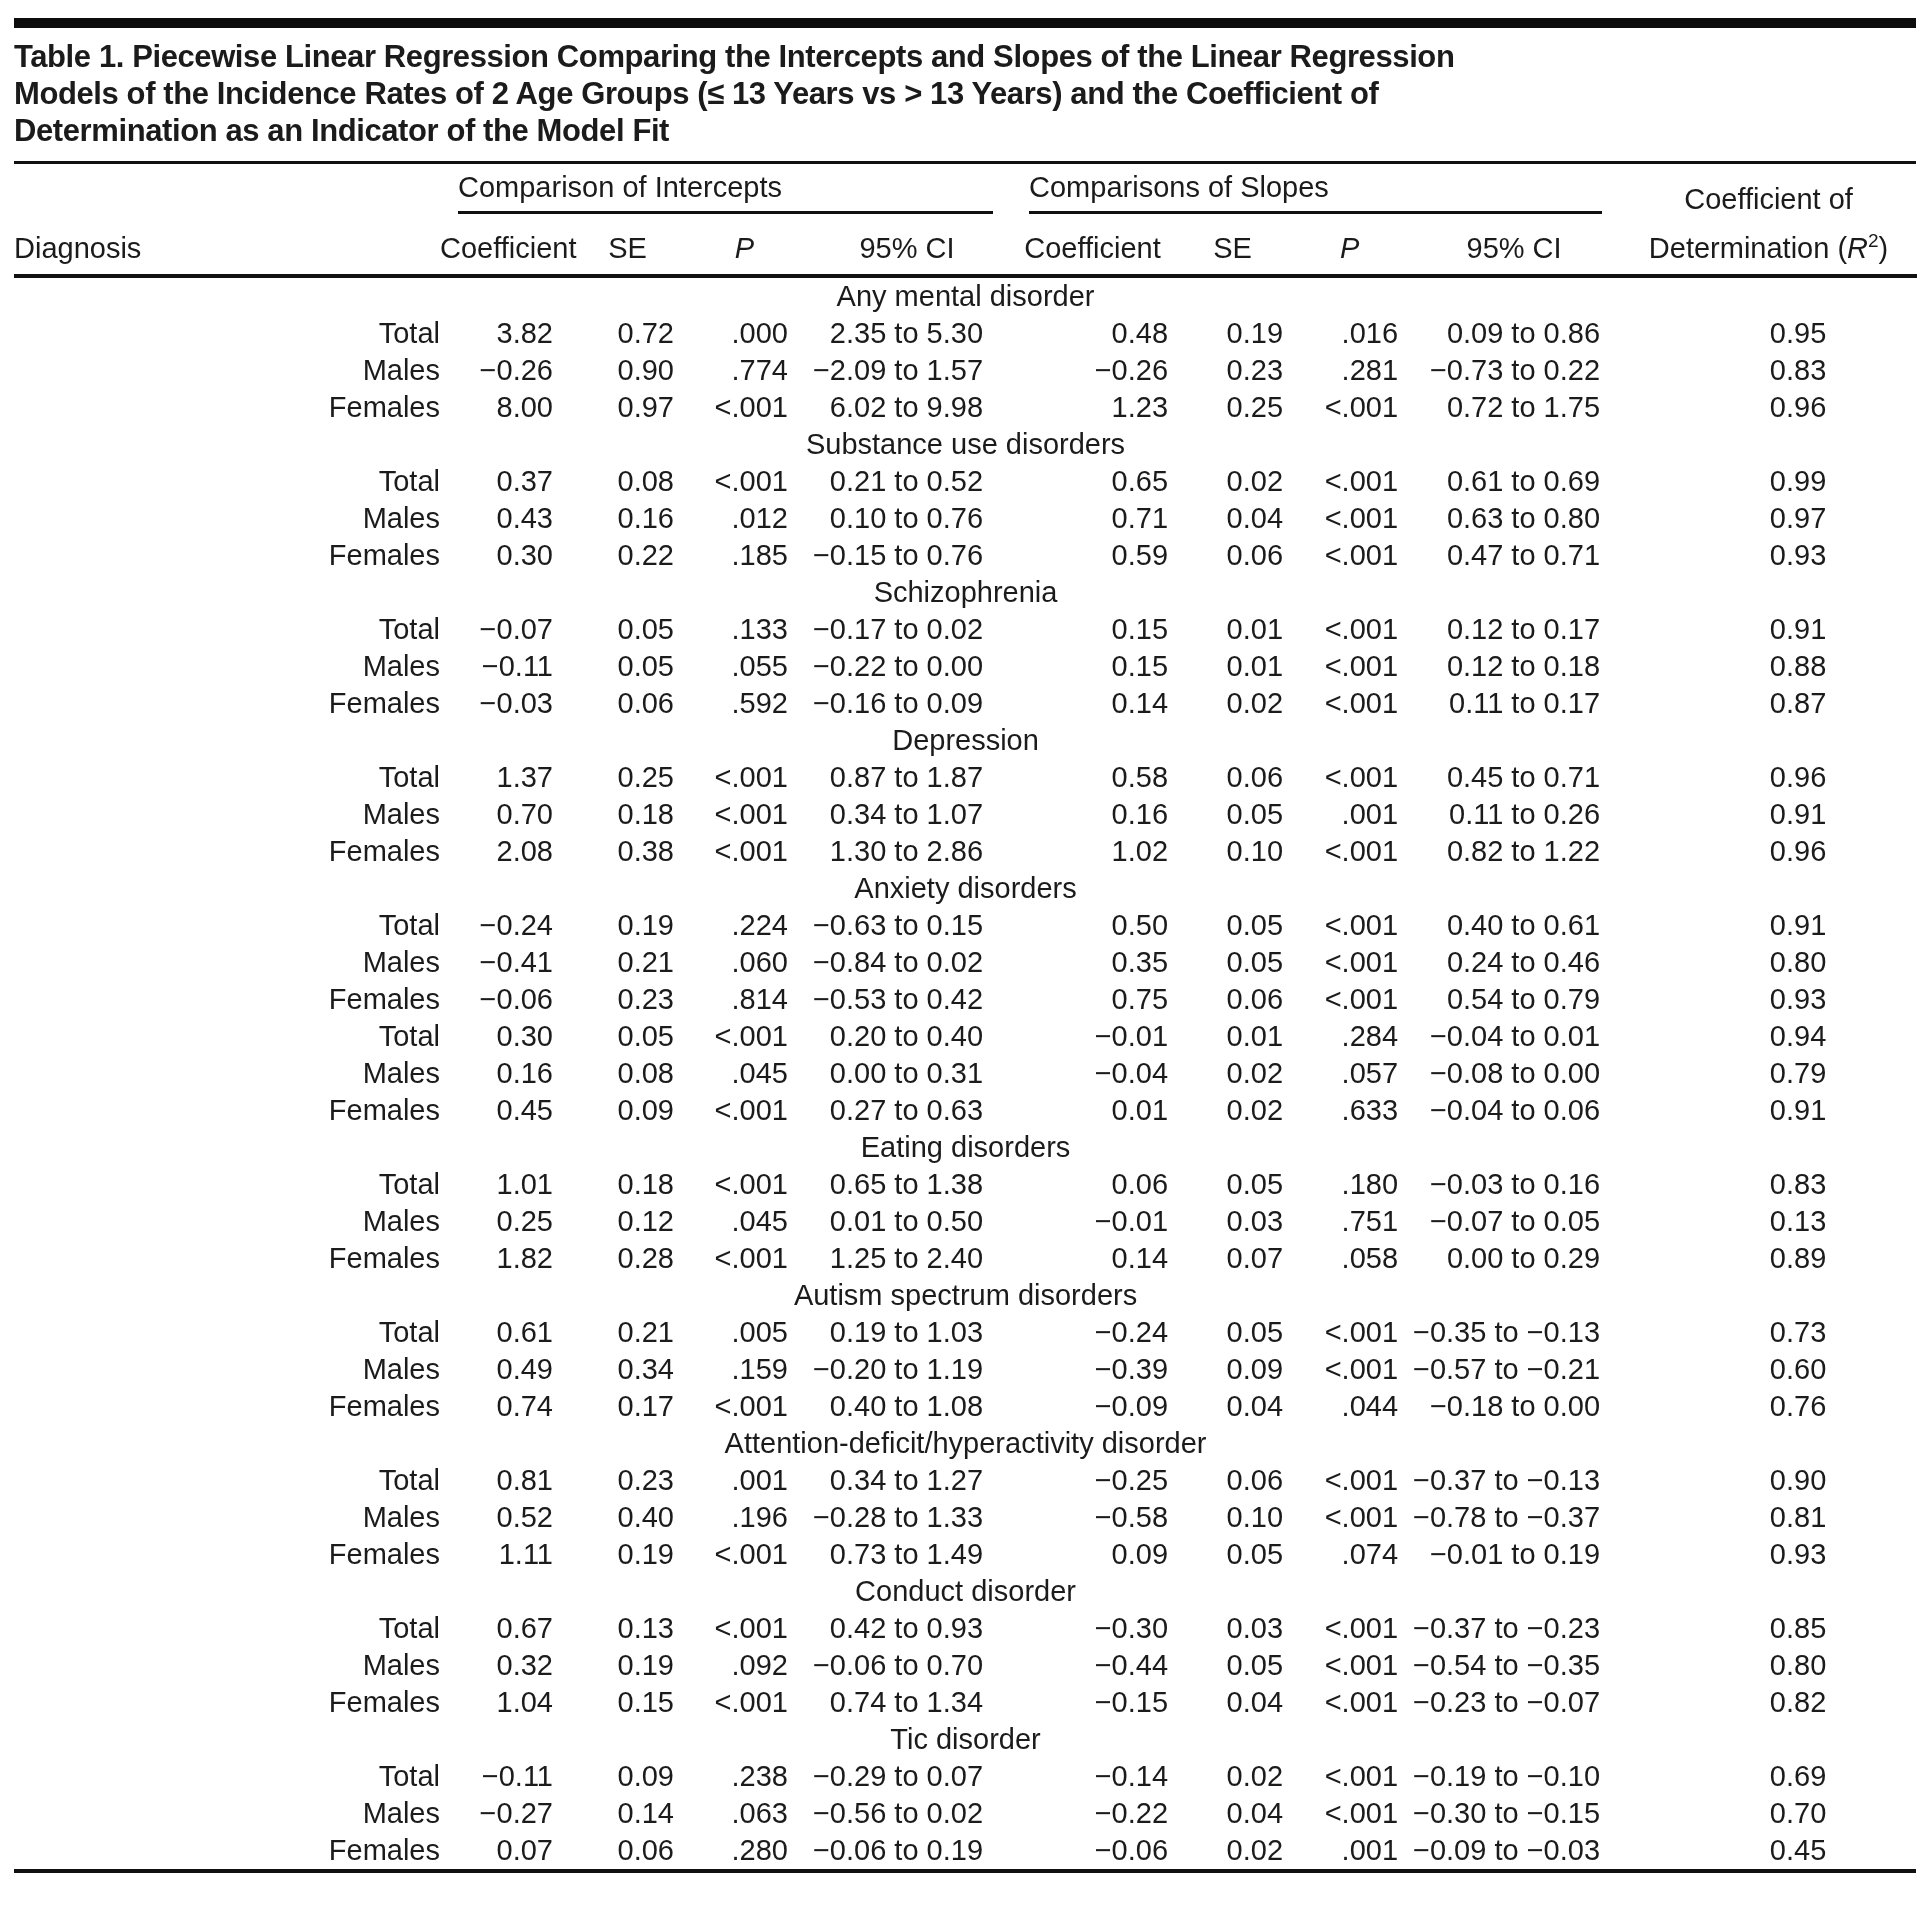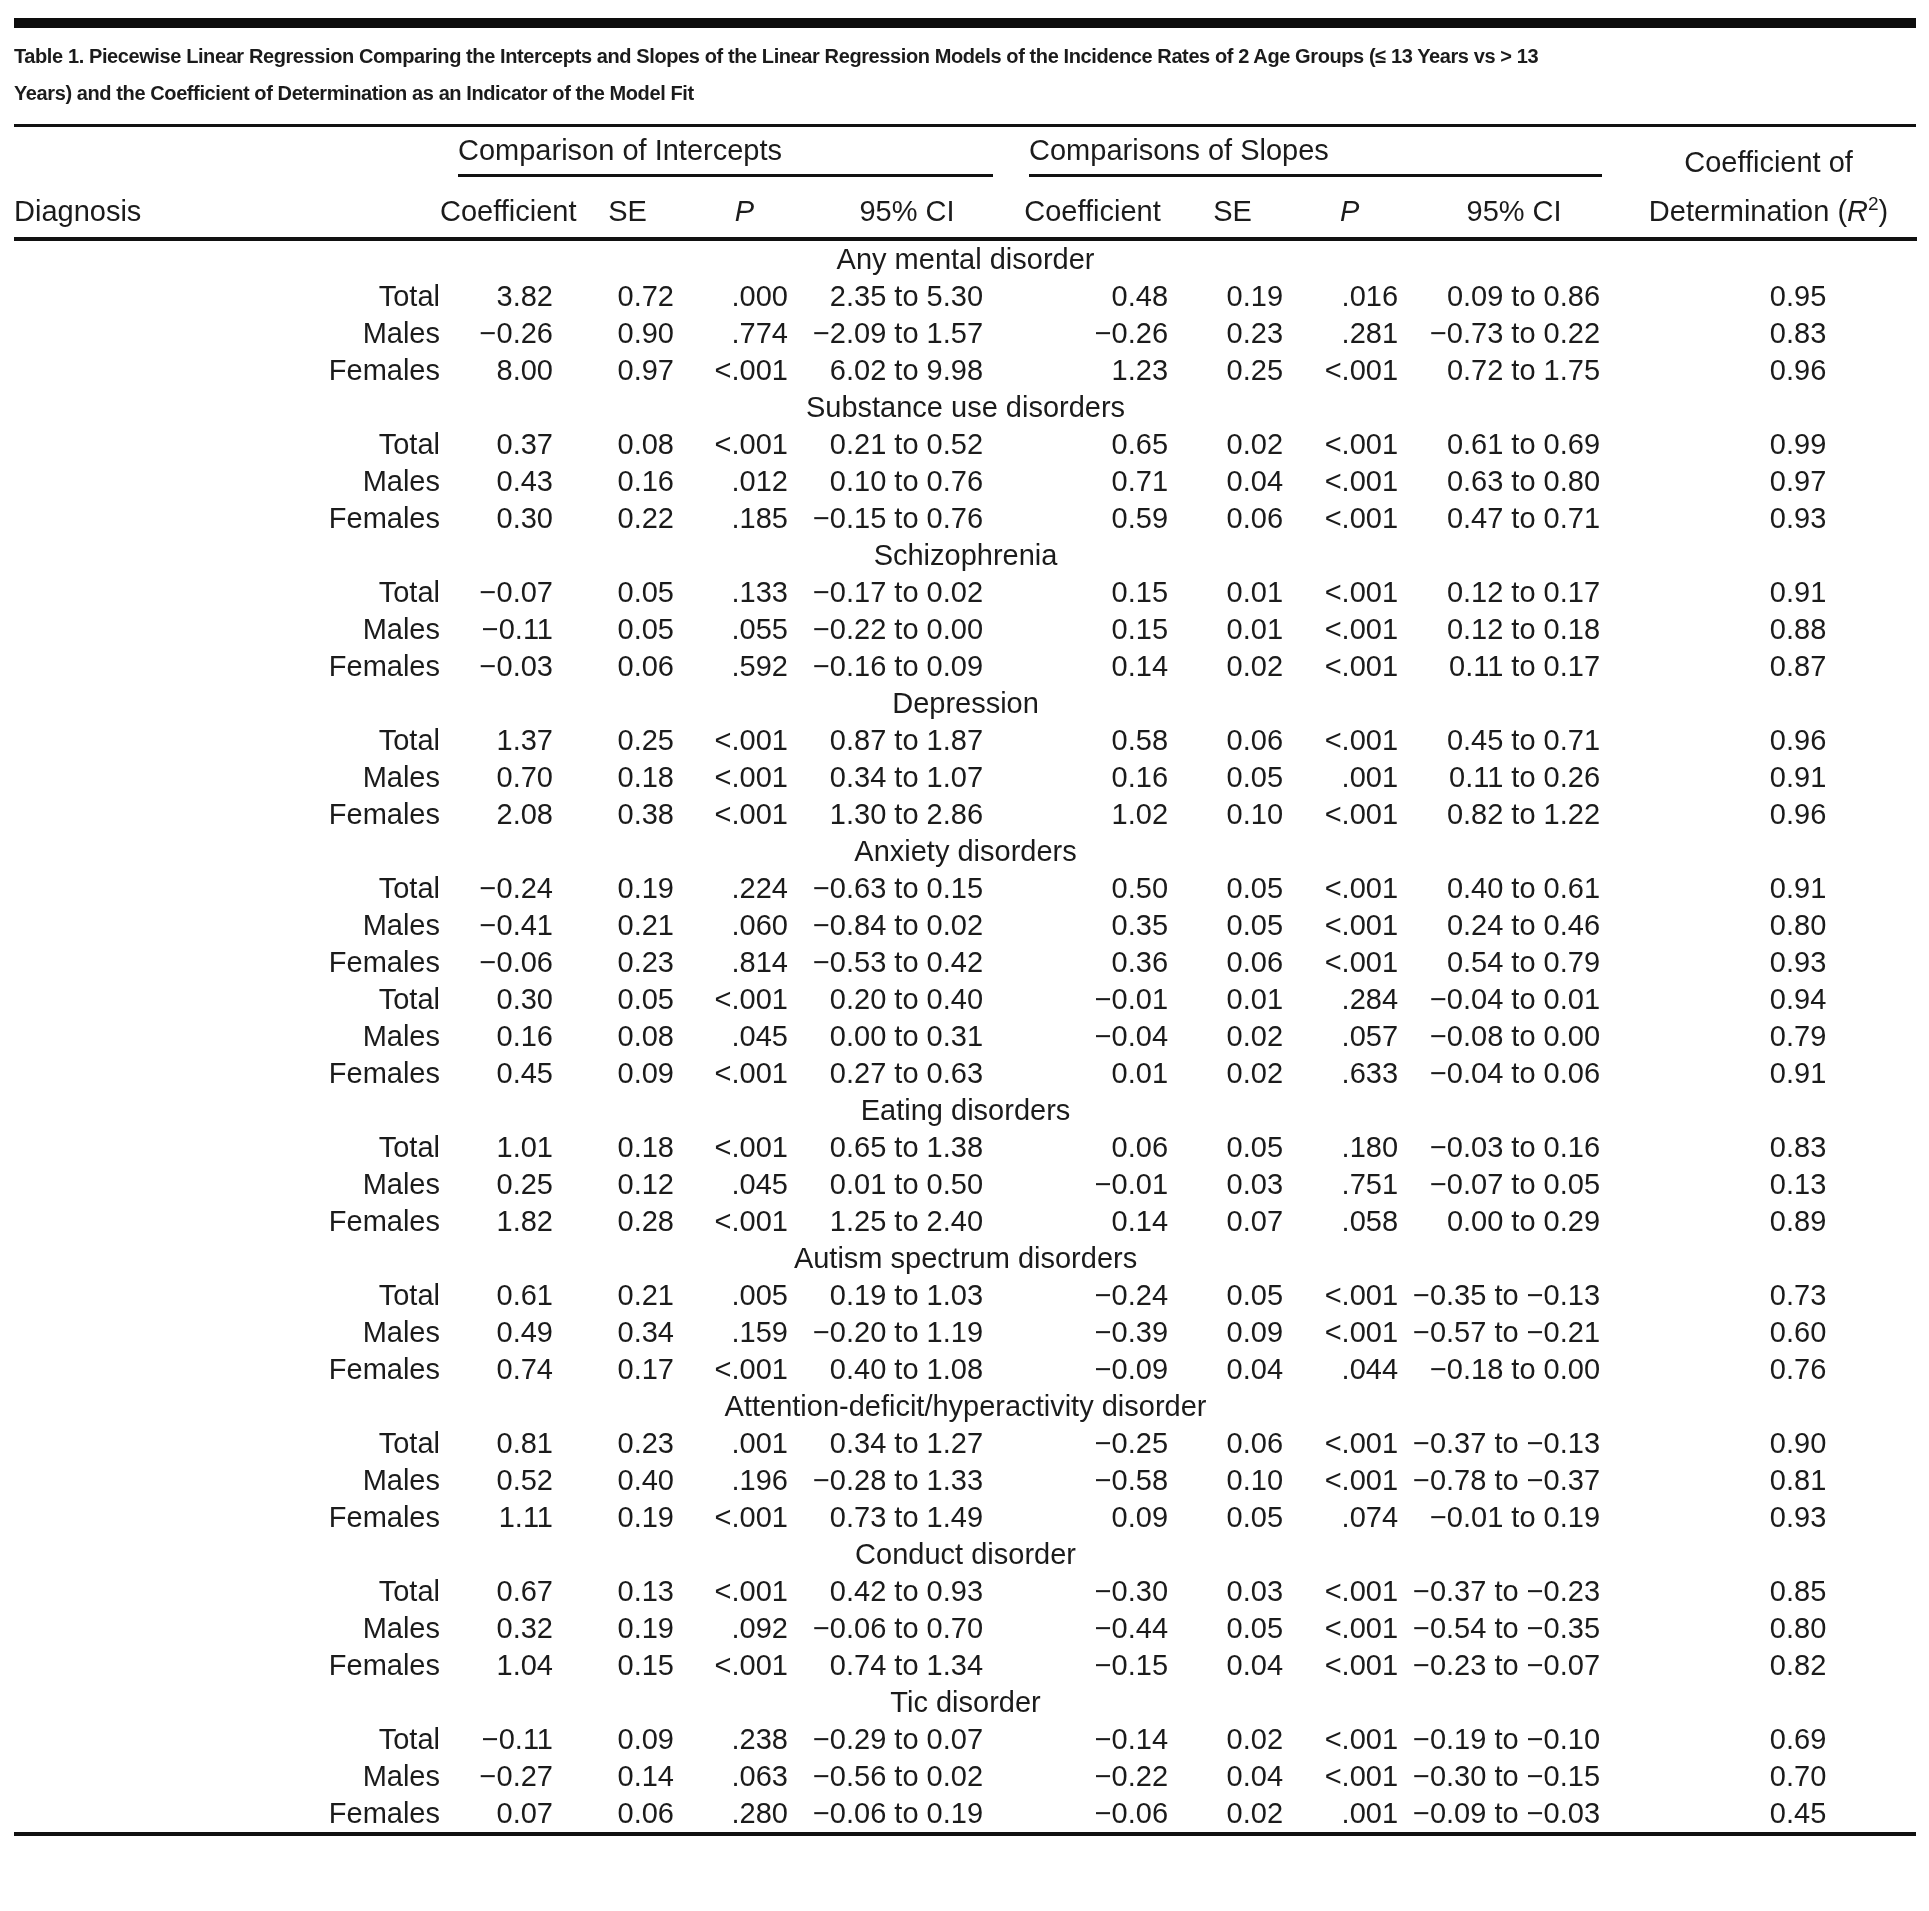--- a/index.html
+++ b/index.html
@@ -4,21 +4,21 @@
 <style>
   html, body { margin: 0; padding: 0; background: #ffffff; }
   body {
     width: 1930px; height: 1912px; overflow: hidden;
     font-family: "Liberation Sans", sans-serif;
     color: #1b1b1b;
   }
   .page { padding: 18px 14px 0 14px; }
   .top-bar { height: 10px; background: #0d0d0d; }
   .title {
-    font-size: 20px; font-weight: bold; line-height: 37px;
+    font-size: 31px; font-weight: bold; line-height: 37px;
     letter-spacing: -0.4px; color: #1b1b1b;
     margin: 10px 0 12px 0; max-width: 1544px;
   }
   .title-rule { border-top: 3px solid #111; margin-bottom: 2px; }
 
   table.data-table { border-collapse: collapse; width: 1902px; table-layout: fixed; }
   th, td { font-weight: normal; padding: 0; vertical-align: bottom; }
 
   
   thead .span-head { vertical-align: bottom; }
@@ -285,21 +285,21 @@
           <td class="num c-sp">&lt;.001</td>
           <td class="num c-sci">0.24 to 0.46</td>
           <td class="r2-td">0.80</td>
         </tr>
         <tr>
           <td class="label-cell">Females</td>
           <td class="num c-icoef">−0.06</td>
           <td class="num c-ise">0.23</td>
           <td class="num c-ip">.814</td>
           <td class="num c-ici">−0.53 to 0.42</td>
-          <td class="num c-scoef">0.36</td>
+          <td class="num c-scoef">0.75</td>
           <td class="num c-sse">0.06</td>
           <td class="num c-sp">&lt;.001</td>
           <td class="num c-sci">0.54 to 0.79</td>
           <td class="r2-td">0.93</td>
         </tr>
         <tr>
           <td class="label-cell">Total</td>
           <td class="num c-icoef">0.30</td>
           <td class="num c-ise">0.05</td>
           <td class="num c-ip">&lt;.001</td>

